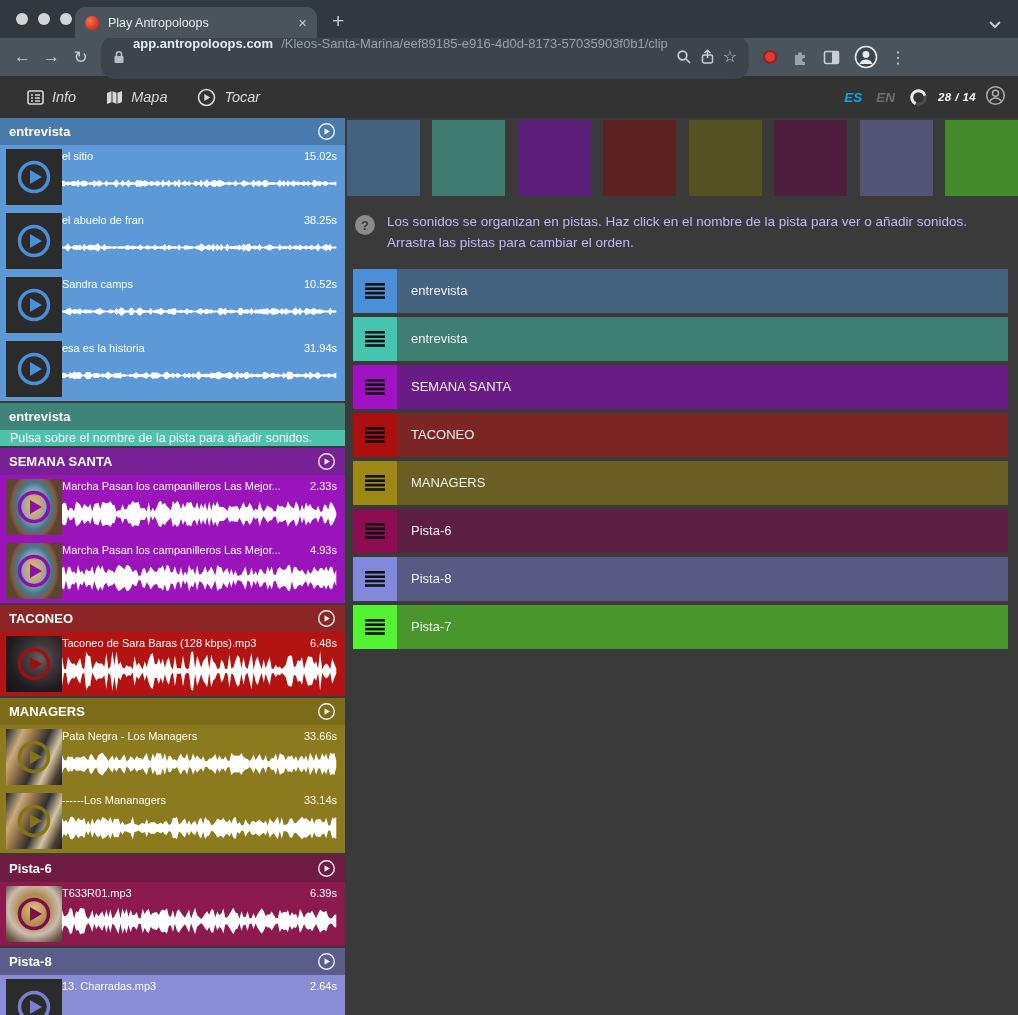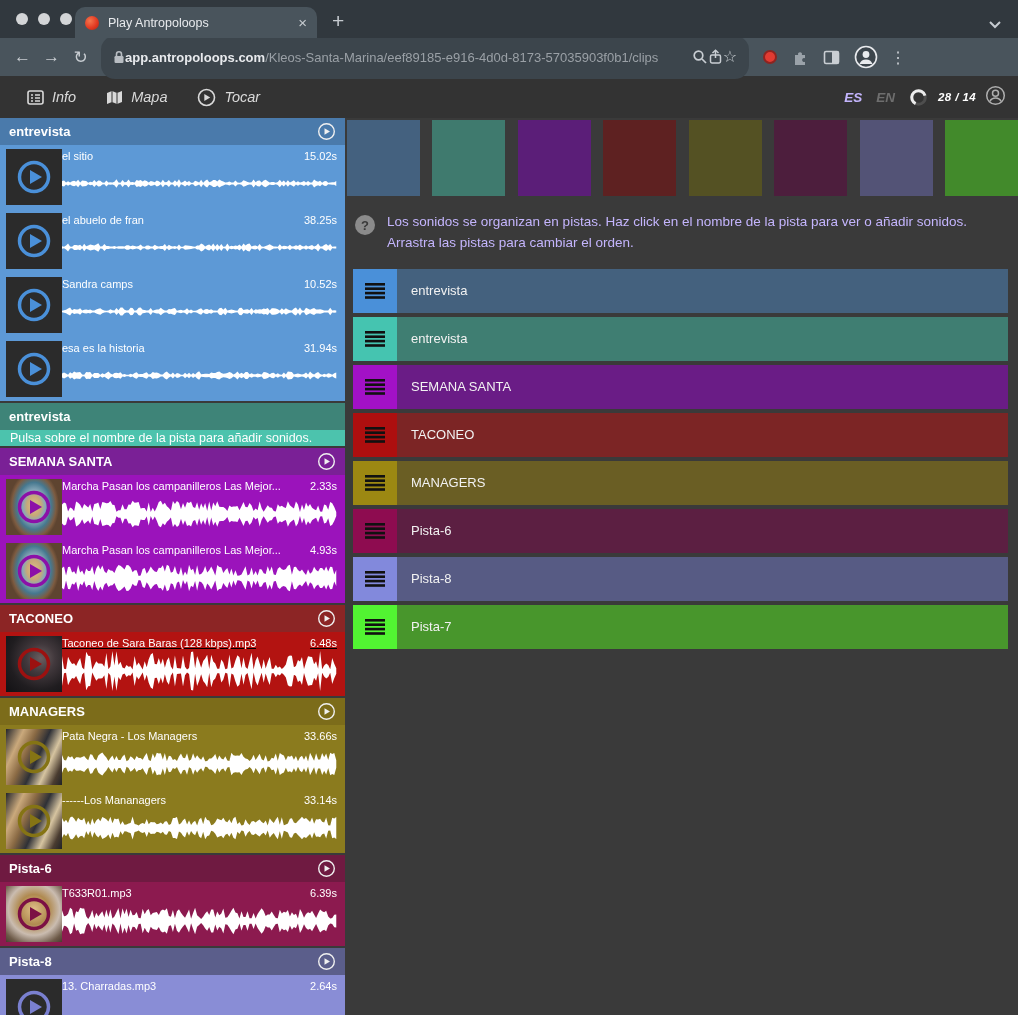--- a/index.html
+++ b/index.html
@@ -11,21 +11,21 @@
   .light{width:12px;height:12px;border-radius:50%;background:#d3d5d7;}
   .tab{margin-left:75px;width:242px;height:31px;background:#49545c;border-radius:10px 10px 0 0;display:flex;align-items:center;padding:0 10px;gap:9px;}
   .favicon{width:14px;height:14px;border-radius:50%;background:radial-gradient(circle at 35% 35%,#f4764e,#e23a22 55%,#ae2210);flex:none;}
   .tab-title{color:#e8eaed;font-size:12.5px;flex:1;white-space:nowrap;overflow:hidden;}
   .tab-close{color:#c6cbd0;font-size:15px;line-height:1;}
   .newtab{color:#c6cbd0;font-size:21px;margin:0 0 7px 15px;line-height:1;}
   .tab-chevron{position:absolute;right:16px;top:15px;}
 
   .toolbar{height:38px;background:#49545c;display:flex;align-items:center;padding:0 9px;gap:2px;}
   .tbtn{color:#c9ced3;font-size:17px;width:27px;text-align:center;flex:none;}
-  .urlbar{width:648px;height:43px;background:#3c454c;border-radius:14px;display:flex;align-items:center;padding:0 12px;margin:0 5px;}
+  .urlbar{width:648px;height:43px;background:#3c454c;border-radius:14px;display:flex;padding:0 12px;margin:0 5px;gap:8px;}
   .url-domain{color:#e8eaed;font-size:13px;font-weight:bold;white-space:nowrap;}
   .url-path{color:#9aa0a6;font-size:13px;white-space:nowrap;overflow:hidden;flex:1;}
   .pill-ic{flex:none;display:flex;align-items:center;}
   .star{color:#c9ced3;font-size:16px;line-height:1;}
   .red-dot{width:14px;height:14px;border-radius:50%;background:#e23b32;border:2.5px solid #8e2420;margin:0 7px;flex:none;}
   .right-ic{margin:0 6px;display:flex;align-items:center;}
   .kebab{color:#c9ced3;font-size:16px;margin-left:4px;}
 
   
   .app-header{height:42px;display:flex;background:#333;}
@@ -34,21 +34,21 @@
   .ph1{width:38px;background:linear-gradient(160deg,#24321e,#0e1410 60%,#203018);}
   .ph2{width:72px;background:linear-gradient(120deg,#3c4c34 5%,#7a3a30 30%,#2e3826 60%,#141e10 95%);}
   .ph3{width:130px;background:linear-gradient(100deg,#8d7c5e,#a48d68 28%,#7b6a4e 55%,#978769 82%,#857454);}
   .ph4{width:105px;background:linear-gradient(80deg,#96male66 0%,#a87c60 0%,#b28c6c 35%,#8a5a46 65%,#a87e62 100%);}
   .ph-overlay{position:absolute;inset:0;}
   .crumbs{position:absolute;left:8px;top:50%;transform:translateY(-50%);display:flex;gap:9px;align-items:center;color:#fff;font-size:14.5px;white-space:nowrap;text-shadow:0 1px 3px rgba(0,0,0,.95),0 0 8px rgba(0,0,0,.7);}
   .app-nav{flex:1;display:flex;align-items:center;padding:0 12px;font-style:italic;}
   .nav-item{display:flex;align-items:center;gap:8px;color:#d9d9d9;font-size:14.5px;padding:0 15px;height:100%;}
   .nav-item svg{flex:none;}
   .nav-spacer{flex:1;}
-  .lang{font-size:13.5px;font-weight:bold;color:#c4b5fd;padding:0 7px;}
+  .lang{font-size:13.5px;font-weight:bold;color:#0ea5e9;padding:0 7px;}
   .lang.inactive{color:#6e6e6e;}
   .ringwrap{margin:0 7px;display:flex;align-items:center;}
   .counter{color:#fff;font-size:11.5px;font-weight:bold;letter-spacing:.4px;margin:0 9px 0 3px;}
 
   
   .content{display:flex;height:935px;align-items:flex-start;}
   .sidebar{width:345px;flex:none;height:897px;overflow:hidden;background:#3a3a3a;}
   .section + .section{margin-top:2px;}
   .sec-header{height:27px;display:flex;align-items:center;padding:0 9px;color:#fff;font-size:13px;font-weight:600;}
   .sec-sp{flex:1;}
@@ -346,21 +346,21 @@
         </div>
         <div class="section">
           <div class="sec-header" style="background: rgb(140, 37, 37);">
             <span class="sec-name">TACONEO</span>
             <span class="sec-sp"></span>
             <svg width="19" height="19" viewBox="0 0 19 19">
               <circle cx="9.5" cy="9.5" r="7.8" fill="none" stroke="#f0f0f0" stroke-width="1.4"></circle>
               <polygon points="7.5,6.2 13,9.5 7.5,12.8" fill="#f0f0f0"></polygon>
             </svg>
           </div>
-          <div class="clip" style="background: rgb(179, 19, 17); text-decoration: underline;">
+          <div class="clip" style="background: rgb(179, 19, 17);">
             <div class="thumb thumb-flamenco">
               <svg width="38" height="38" viewBox="0 0 38 38">
                 <circle cx="19" cy="19" r="14.5" fill="none" stroke="#9c1110" stroke-width="3.5"></circle>
                 <polygon points="15,12 27,19 15,26" fill="#9c1110"></polygon>
               </svg>
             </div>
             <div class="clip-right">
               <div class="clip-top">
                 <span class="clip-name">Taconeo de Sara Baras (128 kbps).mp3</span>
                 <span class="clip-duration">6.48s</span>

